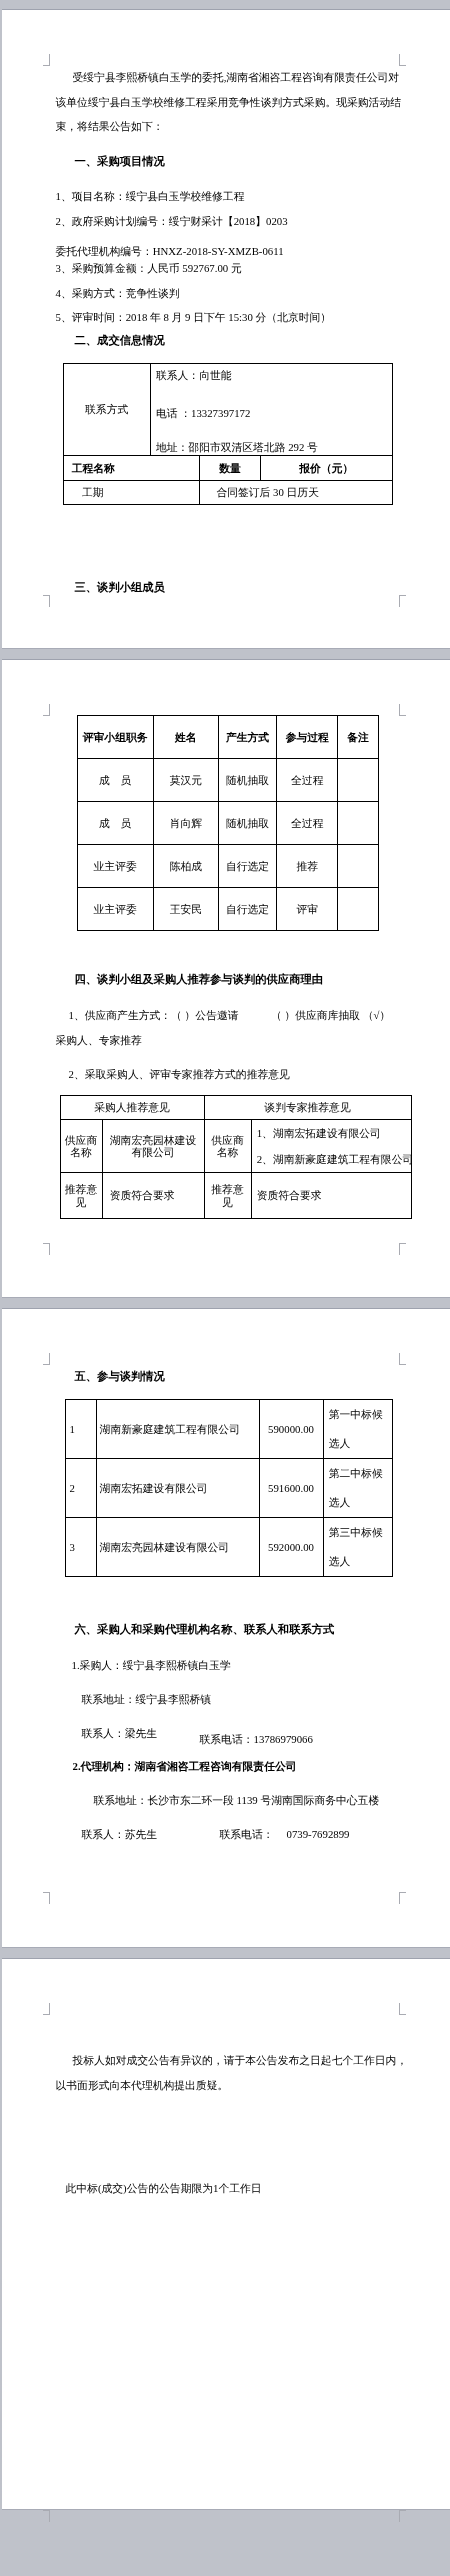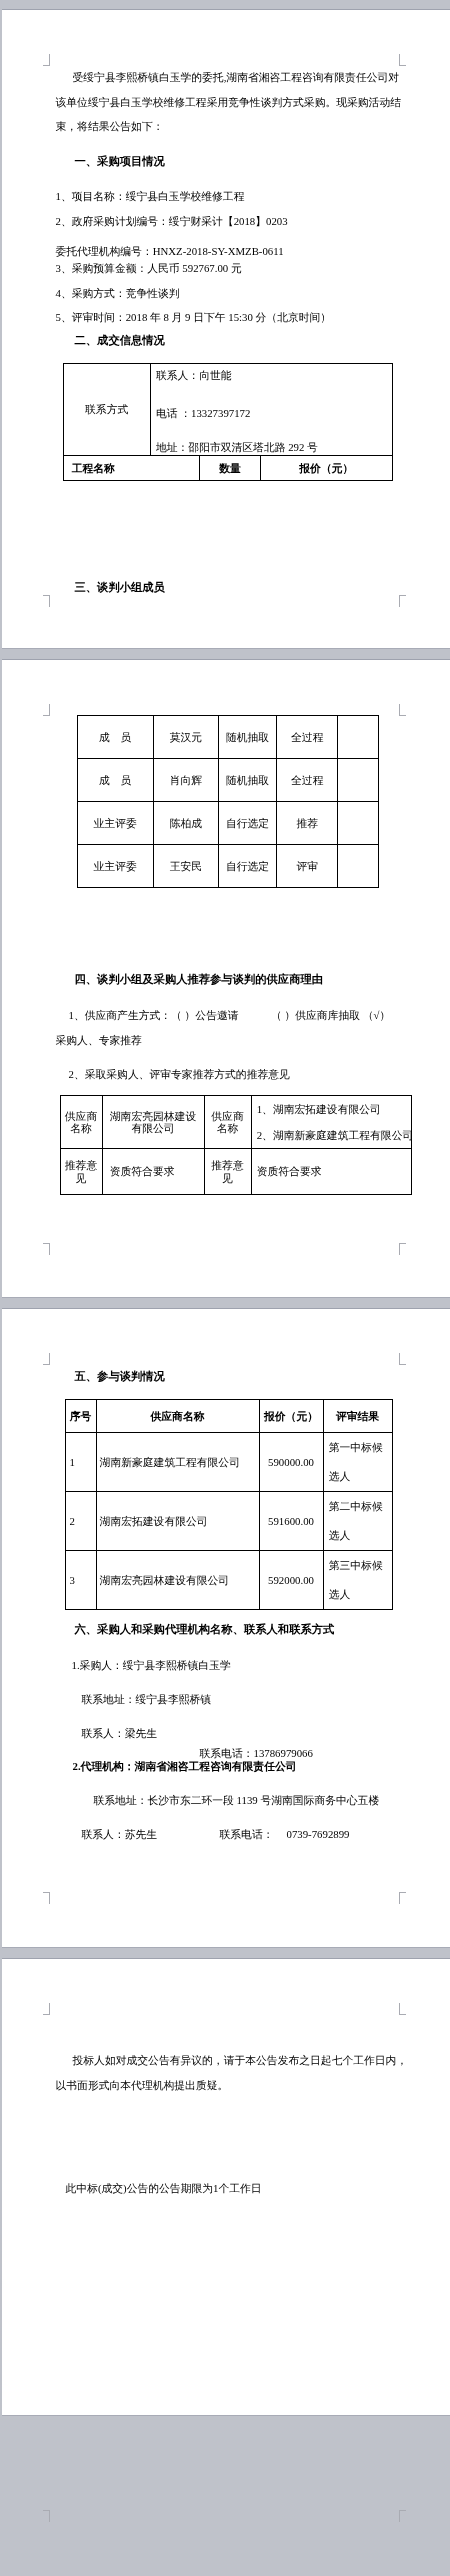--- a/index.html
+++ b/index.html
@@ -77,20 +77,24 @@
         <div>联系人：向世能</div>
         <div>电话 ：13327397172</div>
         <div>地址：邵阳市双清区塔北路 292 号</div>
       </td>
     </tr>
     <tr style="height:25px">
       <td colspan="2" class="b pl16">工程名称</td>
       <td class="c b">数量</td>
       <td class="c b">报价（元）</td>
     </tr>
+    <tr style="height:24px">
+      <td colspan="2" class="pl36">工期</td>
+      <td colspan="2" class="pl32">合同签订后 30 日历天</td>
+    </tr>
   </tbody>
     </table>
 
   <div class="abs hd" style="left:73px;top:571px;">三、谈判小组成员</div>
 </div>
 
 <div class="page" style="top:660px;height:637px;">
   <div class="mk tl" style="left:41px;top:44px;"></div>
   <div class="mk tr" style="left:397px;top:44px;"></div>
   <div class="mk bl2" style="left:41px;top:583px;"></div>
@@ -98,20 +102,27 @@
 
   <table style="left:75px;top:55px;width:302px;">
     <colgroup>
         <col style="width:76px">
         <col style="width:65px">
         <col style="width:58px">
         <col style="width:61px">
         <col style="width:40px">
       </colgroup>
     <tbody>
+        <tr style="height:43px">
+      <td class="c b">评审小组职务</td>
+      <td class="c b">姓名</td>
+      <td class="c b">产生方式</td>
+      <td class="c b">参与过程</td>
+      <td class="c b">备注</td>
+    </tr>
     <tr style="height:43px">
       <td class="c">成　员</td>
       <td class="c">莫汉元</td>
       <td class="c">随机抽取</td>
       <td class="c">全过程</td>
       <td class="c"></td>
     </tr>
     <tr style="height:43px">
       <td class="c">成　员</td>
       <td class="c">肖向辉</td>
@@ -142,20 +153,24 @@
   <div class="abs bl" style="left:67px;top:408px;">2、采取采购人、评审专家推荐方式的推荐意见</div>
 
   <table style="left:58px;top:435px;width:352px;">
     <colgroup>
         <col style="width:42px">
         <col style="width:102px">
         <col style="width:47px">
         <col style="width:160px">
       </colgroup>
     <tbody>
+        <tr style="height:24px">
+      <td colspan="2" class="c">采购人推荐意见</td>
+      <td colspan="2" class="c">谈判专家推荐意见</td>
+    </tr>
     <tr style="height:47px">
       <td class="c">
         <div>供应商</div>
         <div>名称</div>
       </td>
       <td class="c">
         <div>湖南宏亮园林建设</div>
         <div>有限公司</div>
       </td>
       <td class="c">
@@ -192,26 +207,20 @@
   <div class="abs hd" style="left:73px;top:61px;">五、参与谈判情况</div>
 
   <table style="left:63px;top:90px;width:328px;">
     <colgroup>
         <col style="width:31px">
         <col style="width:163px">
         <col style="width:64px">
         <col style="width:69px">
       </colgroup>
     <tbody>
-        <tr style="height:33px">
-      <td class="c b">序号</td>
-      <td class="c b">供应商名称</td>
-      <td class="c b">报价（元）</td>
-      <td class="c b">评审结果</td>
-    </tr>
     <tr style="height:48px">
       <td class="pl8">1</td>
       <td class="pl6">湖南新豪庭建筑工程有限公司</td>
       <td class="c">590000.00</td>
       <td class="pl10 result-cell">
         <div>第一中标候</div>
         <div>选人</div>
       </td>
     </tr>
     <tr style="height:48px">
@@ -233,30 +242,30 @@
       </td>
     </tr>
   </tbody>
     </table>
 
   <div class="abs hd" style="left:73px;top:314px;">六、采购人和采购代理机构名称、联系人和联系方式</div>
 
   <div class="abs bl" style="left:70px;top:350px;">1.采购人：绥宁县李熙桥镇白玉学</div>
   <div class="abs bl" style="left:80px;top:384px;">联系地址：绥宁县李熙桥镇</div>
   <div class="abs bl" style="left:80px;top:418px;">联系人：梁先生</div>
-  <div class="abs bl" style="left:198px;top:438px;text-align:center;">联系电话：13786979066</div>
+  <div class="abs bl" style="left:198px;top:424px;text-align:center;">联系电话：13786979066</div>
 
   <div class="abs bl" style="left:71px;top:451px;font-weight:bold;">2.代理机构：湖南省湘咨工程咨询有限责任公司</div>
   <div class="abs bl" style="left:80px;top:485px;padding-left:12px;">联系地址：长沙市东二环一段 1139 号湖南国际商务中心五楼</div>
   <div class="abs bl" style="left:80px;top:519px;">联系人：苏先生</div>
   <div class="abs bl" style="left:218px;top:519px;">联系电话：</div>
   <div class="abs bl" style="left:285px;top:519px;">0739-7692899</div>
 </div>
 
-<div class="page" style="top:1959px;height:456px;">
+<div class="page" style="top:1959px;height:550px;">
   <div class="mk tl" style="left:41px;top:44px;"></div>
   <div class="mk tr" style="left:397px;top:44px;"></div>
   <div class="mk bl2" style="left:41px;top:551px;"></div>
   <div class="mk br" style="left:397px;top:551px;"></div>
 
   <div class="abs bl" style="left:71px;top:95px;">投标人如对成交公告有异议的，请于本公告发布之日起七个工作日内，</div>
   <div class="abs bl" style="left:54px;top:120px;">以书面形式向本代理机构提出质疑。</div>
   <div class="abs bl" style="left:64px;top:223px;">此中标(成交)公告的公告期限为1个工作日</div>
 </div>
 

